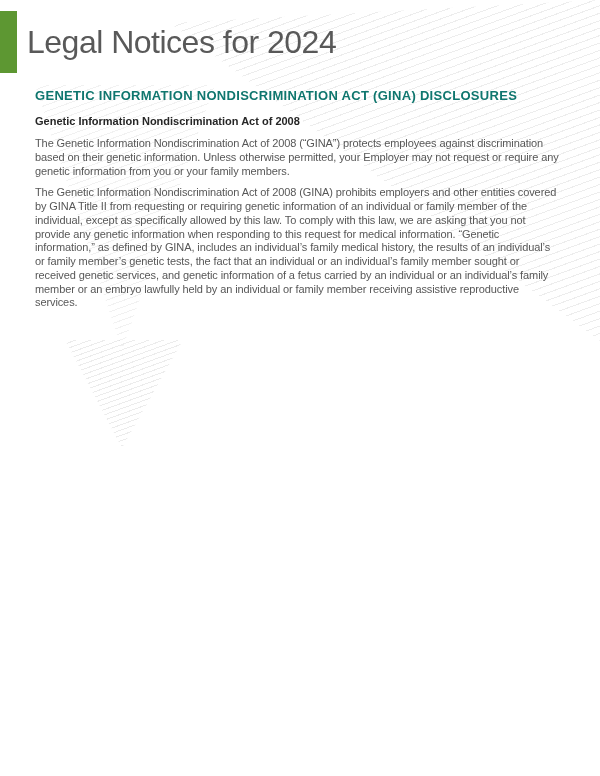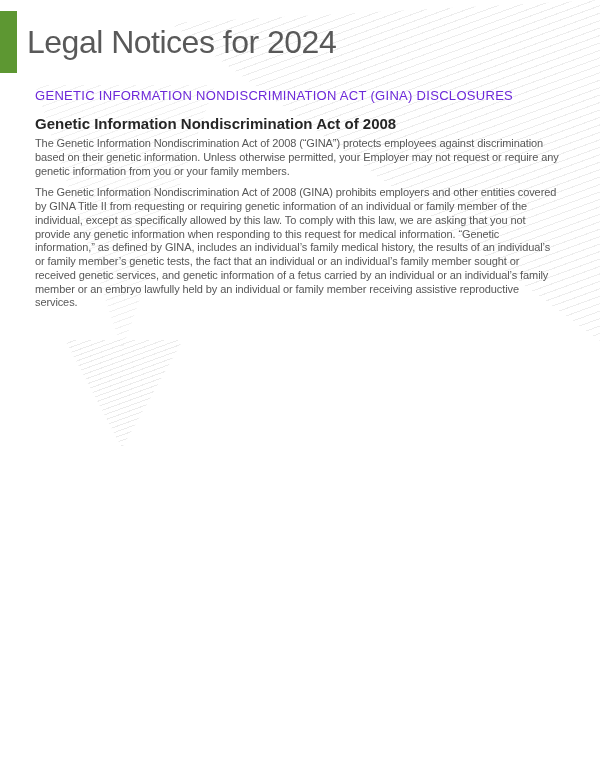--- a/index.html
+++ b/index.html
@@ -61,29 +61,29 @@
     font-size: 32px;
     font-weight: 300;
     letter-spacing: -0.5px;
     color: #595959;
     white-space: nowrap;
   }
   .section-heading {
     position: absolute;
     left: 35px; top: 88px;
     font-size: 13px;
-    font-weight: 400;
+    font-weight: 700;
     letter-spacing: 0.3px;
-    color: #6d28d9;
+    color: #0f766e;
     white-space: nowrap;
   }
   .subheading {
     position: absolute;
     left: 35px; top: 115px;
-    font-size: 15px;
+    font-size: 11px;
     font-weight: 700;
     color: #262626;
   }
   .body-text {
     position: absolute;
     left: 35px; top: 137px;
     width: 526px;
     font-size: 11px;
     line-height: 1.25;
     letter-spacing: -0.1px;

